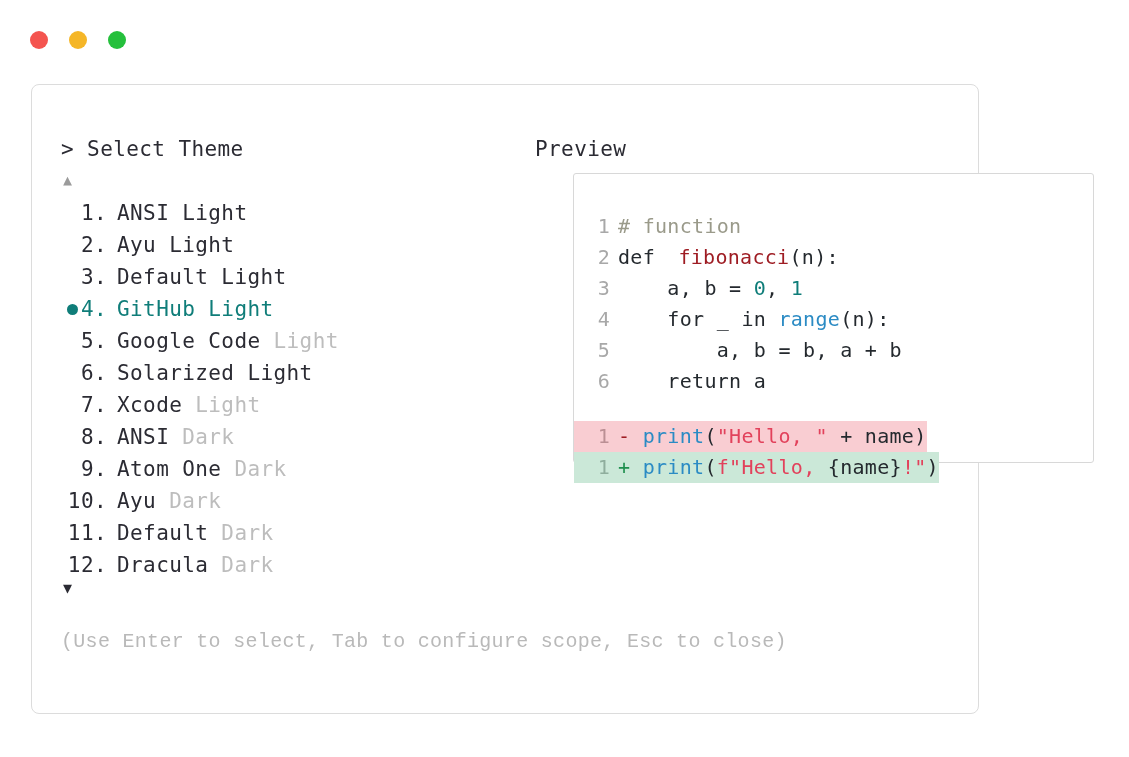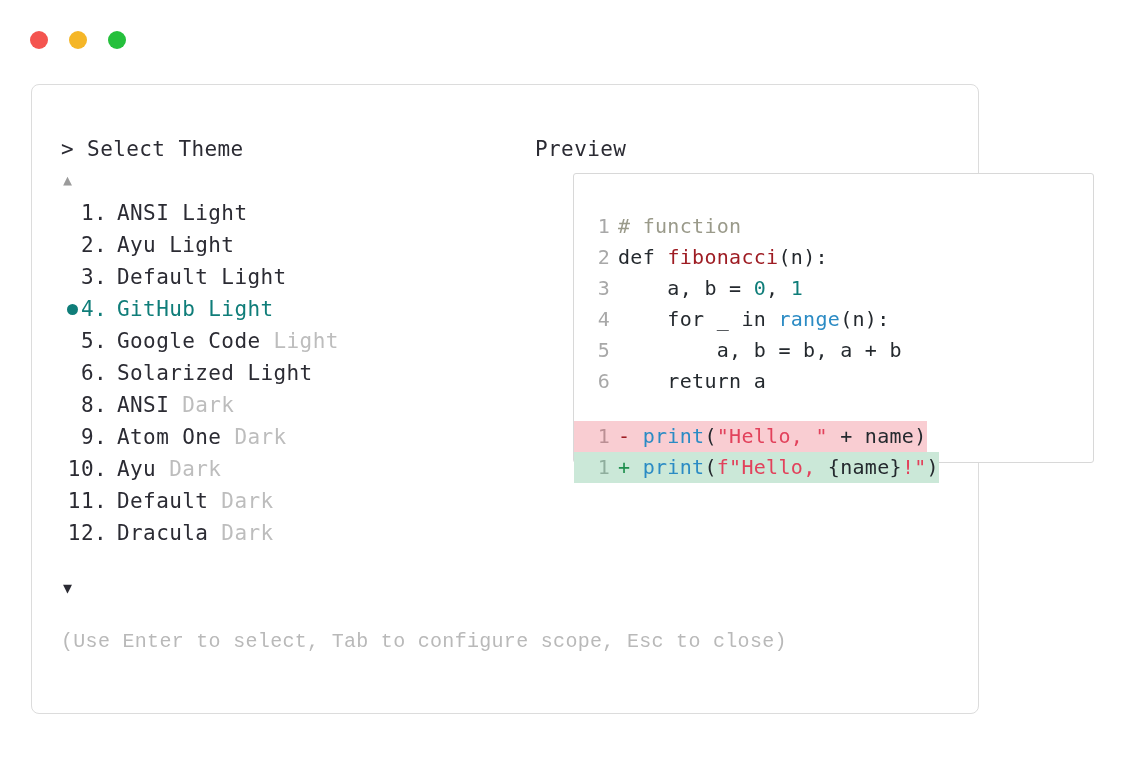--- a/index.html
+++ b/index.html
@@ -143,21 +143,21 @@
     display: inline-block;
     width: 36px;
     text-align: right;
     color: #a8a8a8;
     padding-right: 0px;
     box-sizing: border-box;
   }
   .code-line .body { padding-left: 8px; }
   .tok-comment  { color: #9a9a8a; margin-top: 20px; }
   .tok-def      { color: #24292e; }
-  .tok-fnname   { color: #9e1c23; }
+  .tok-fnname   { color: #9e1c23; margin-left: 11px; }
   .tok-builtin  { color: #2b8bc4; text-align: right; }
   .tok-num      { color: #0f7d79; }
   .tok-str      { color: #e2415b; }
   .tok-plain    { color: #24292e; }
 
   .diff-spacer { height: 24px; }
   .diff-line { position: relative; }
   .diff-line .hl {
     display: inline-block;
     padding-left: 0px;
@@ -198,20 +198,21 @@
 
     <div class="scroll-arrow" id="scroll-up-arrow">▲</div>
 
     <div id="theme-list">
         <div class="theme-item"><span class="theme-index">1.</span><span class="theme-name">ANSI </span><span class="theme-variant">Light</span></div>
         <div class="theme-item"><span class="theme-index">2.</span><span class="theme-name">Ayu </span><span class="theme-variant">Light</span></div>
         <div class="theme-item"><span class="theme-index">3.</span><span class="theme-name">Default </span><span class="theme-variant">Light</span></div>
         <div class="theme-item selected"><span class="theme-bullet"></span><span class="theme-index">4.</span><span class="theme-name">GitHub </span><span class="theme-variant">Light</span></div>
         <div class="theme-item"><span class="theme-index">5.</span><span class="theme-name">Google Code </span><span class="theme-variant dim">Light</span></div>
         <div class="theme-item"><span class="theme-index">6.</span><span class="theme-name">Solarized </span><span class="theme-variant">Light</span></div>
+        <div class="theme-item"><span class="theme-index">7.</span><span class="theme-name">Xcode </span><span class="theme-variant dim">Light</span></div>
         <div class="theme-item"><span class="theme-index">8.</span><span class="theme-name">ANSI </span><span class="theme-variant dim">Dark</span></div>
         <div class="theme-item"><span class="theme-index">9.</span><span class="theme-name">Atom One </span><span class="theme-variant dim">Dark</span></div>
         <div class="theme-item"><span class="theme-index">10.</span><span class="theme-name">Ayu </span><span class="theme-variant dim">Dark</span></div>
         <div class="theme-item"><span class="theme-index">11.</span><span class="theme-name">Default </span><span class="theme-variant dim">Dark</span></div>
         <div class="theme-item"><span class="theme-index">12.</span><span class="theme-name">Dracula </span><span class="theme-variant dim">Dark</span></div>
       </div>
 
     <div class="scroll-arrow" id="scroll-down-arrow">▼</div>
   </div>
 

